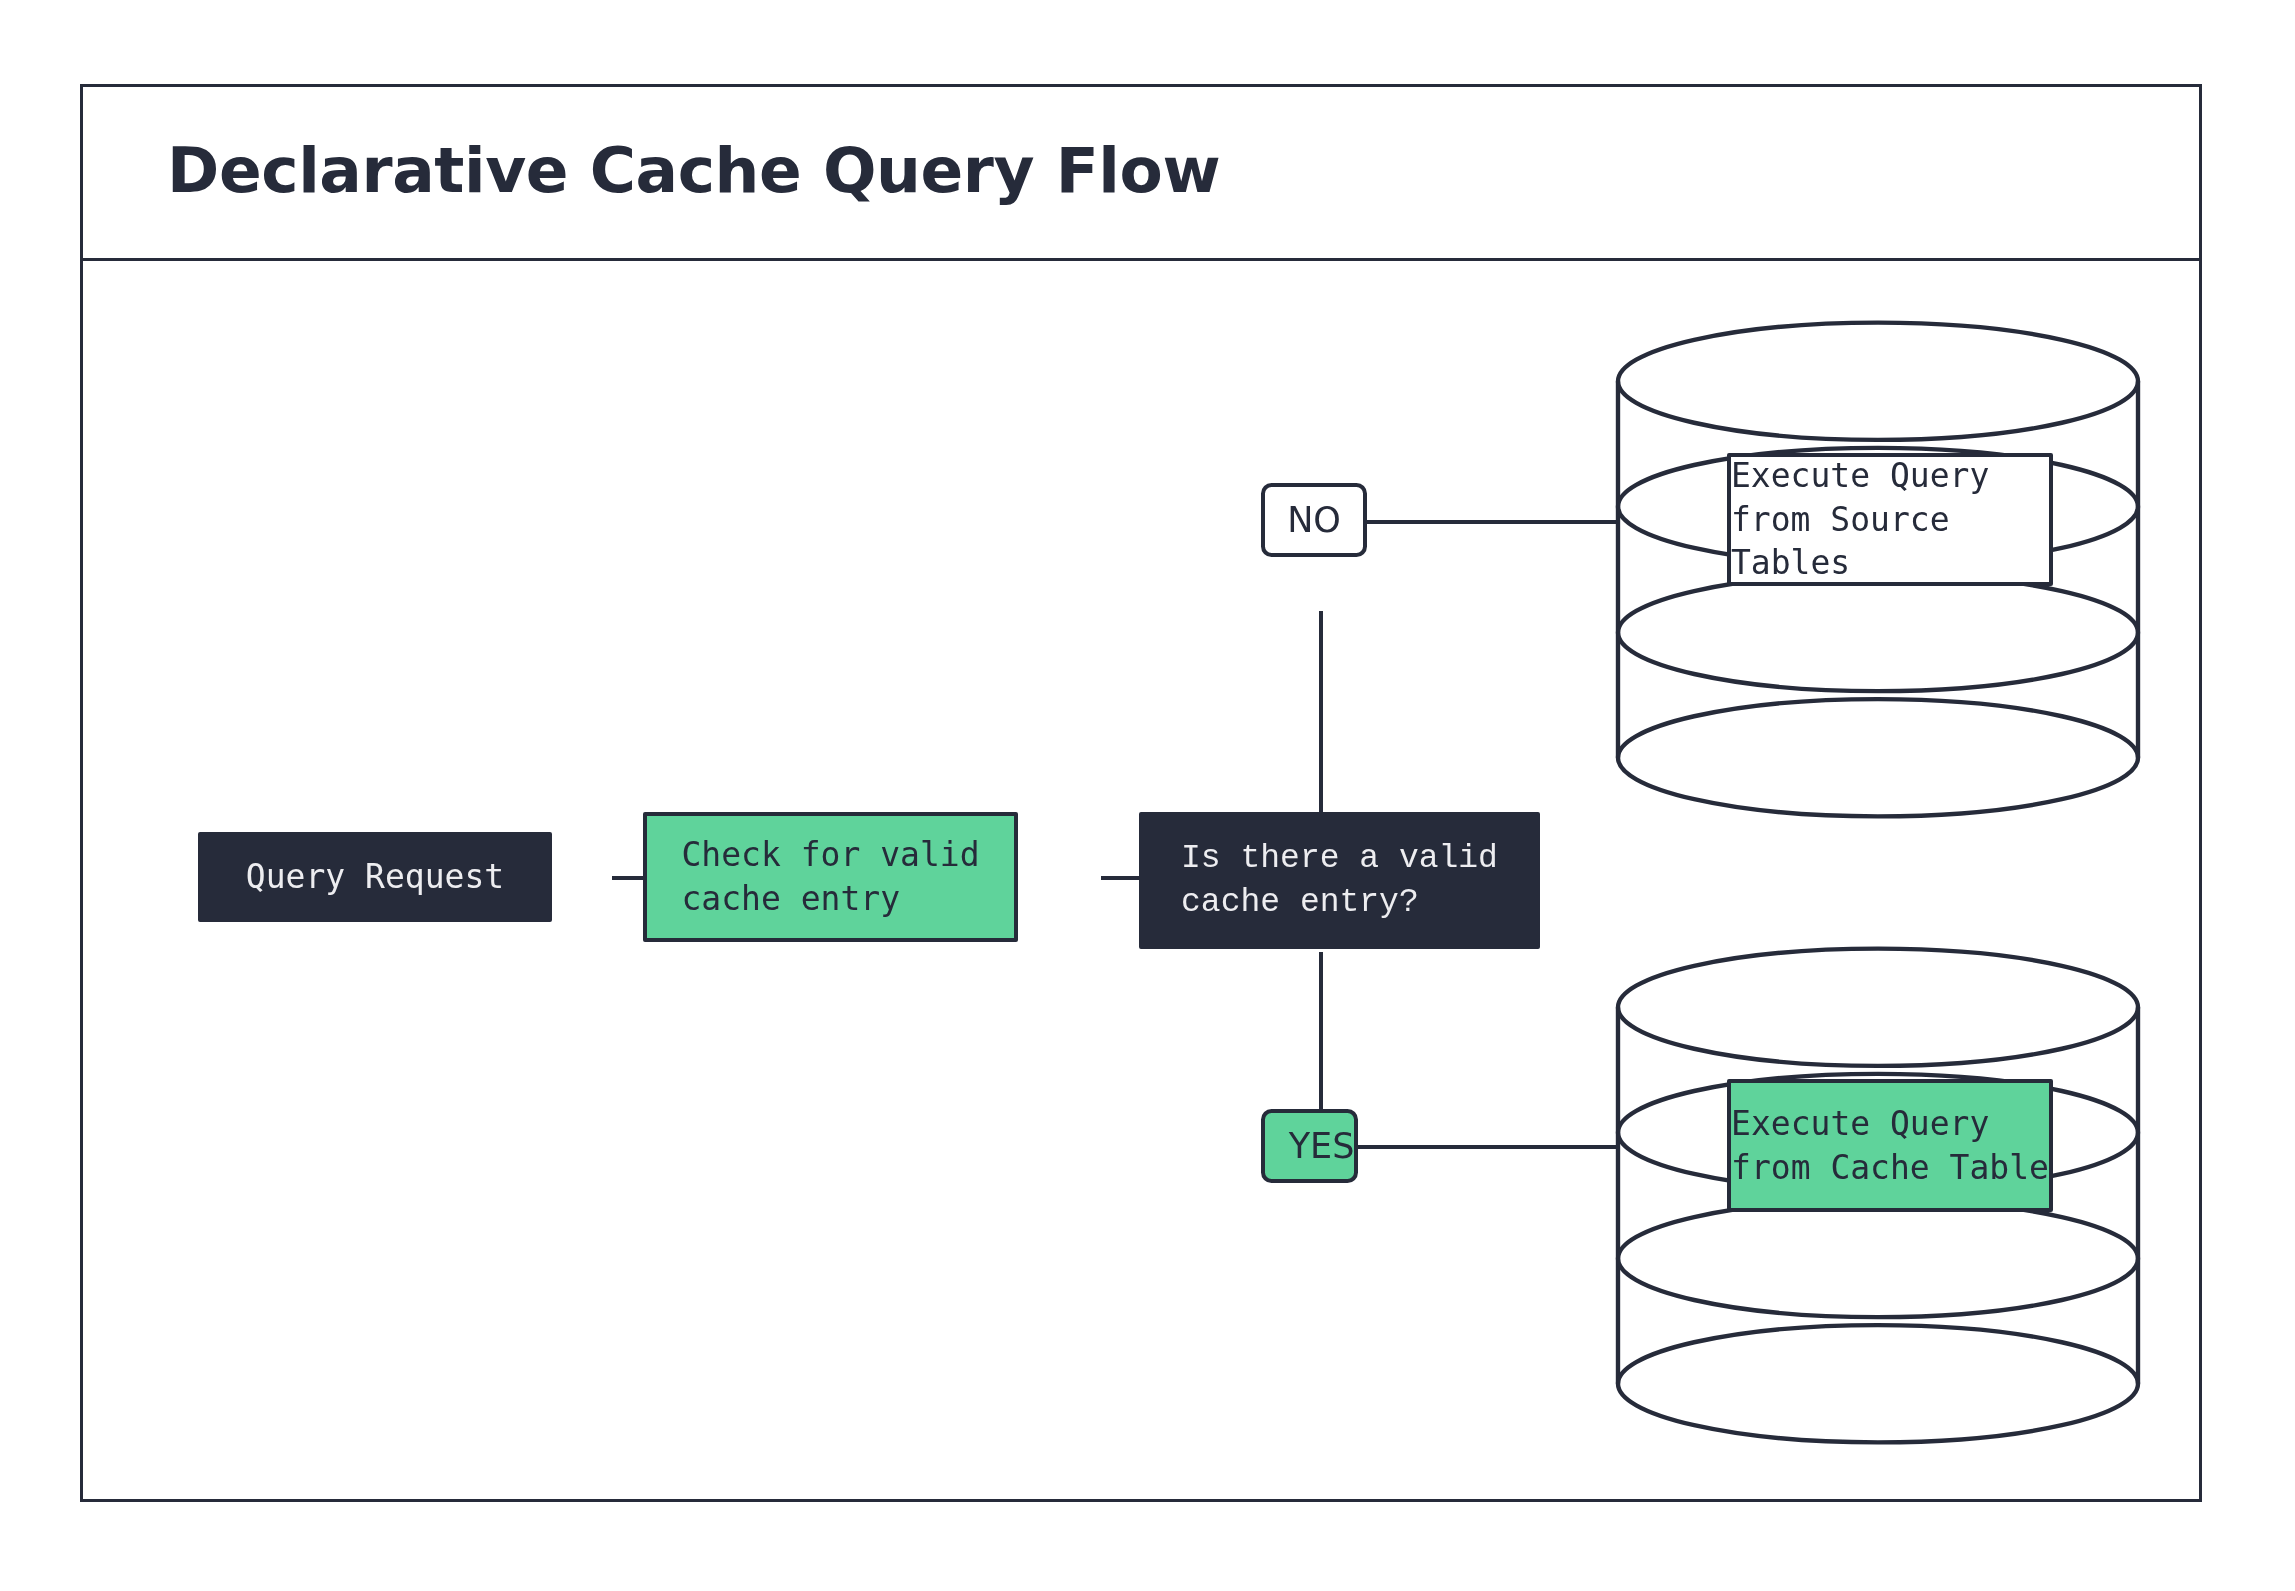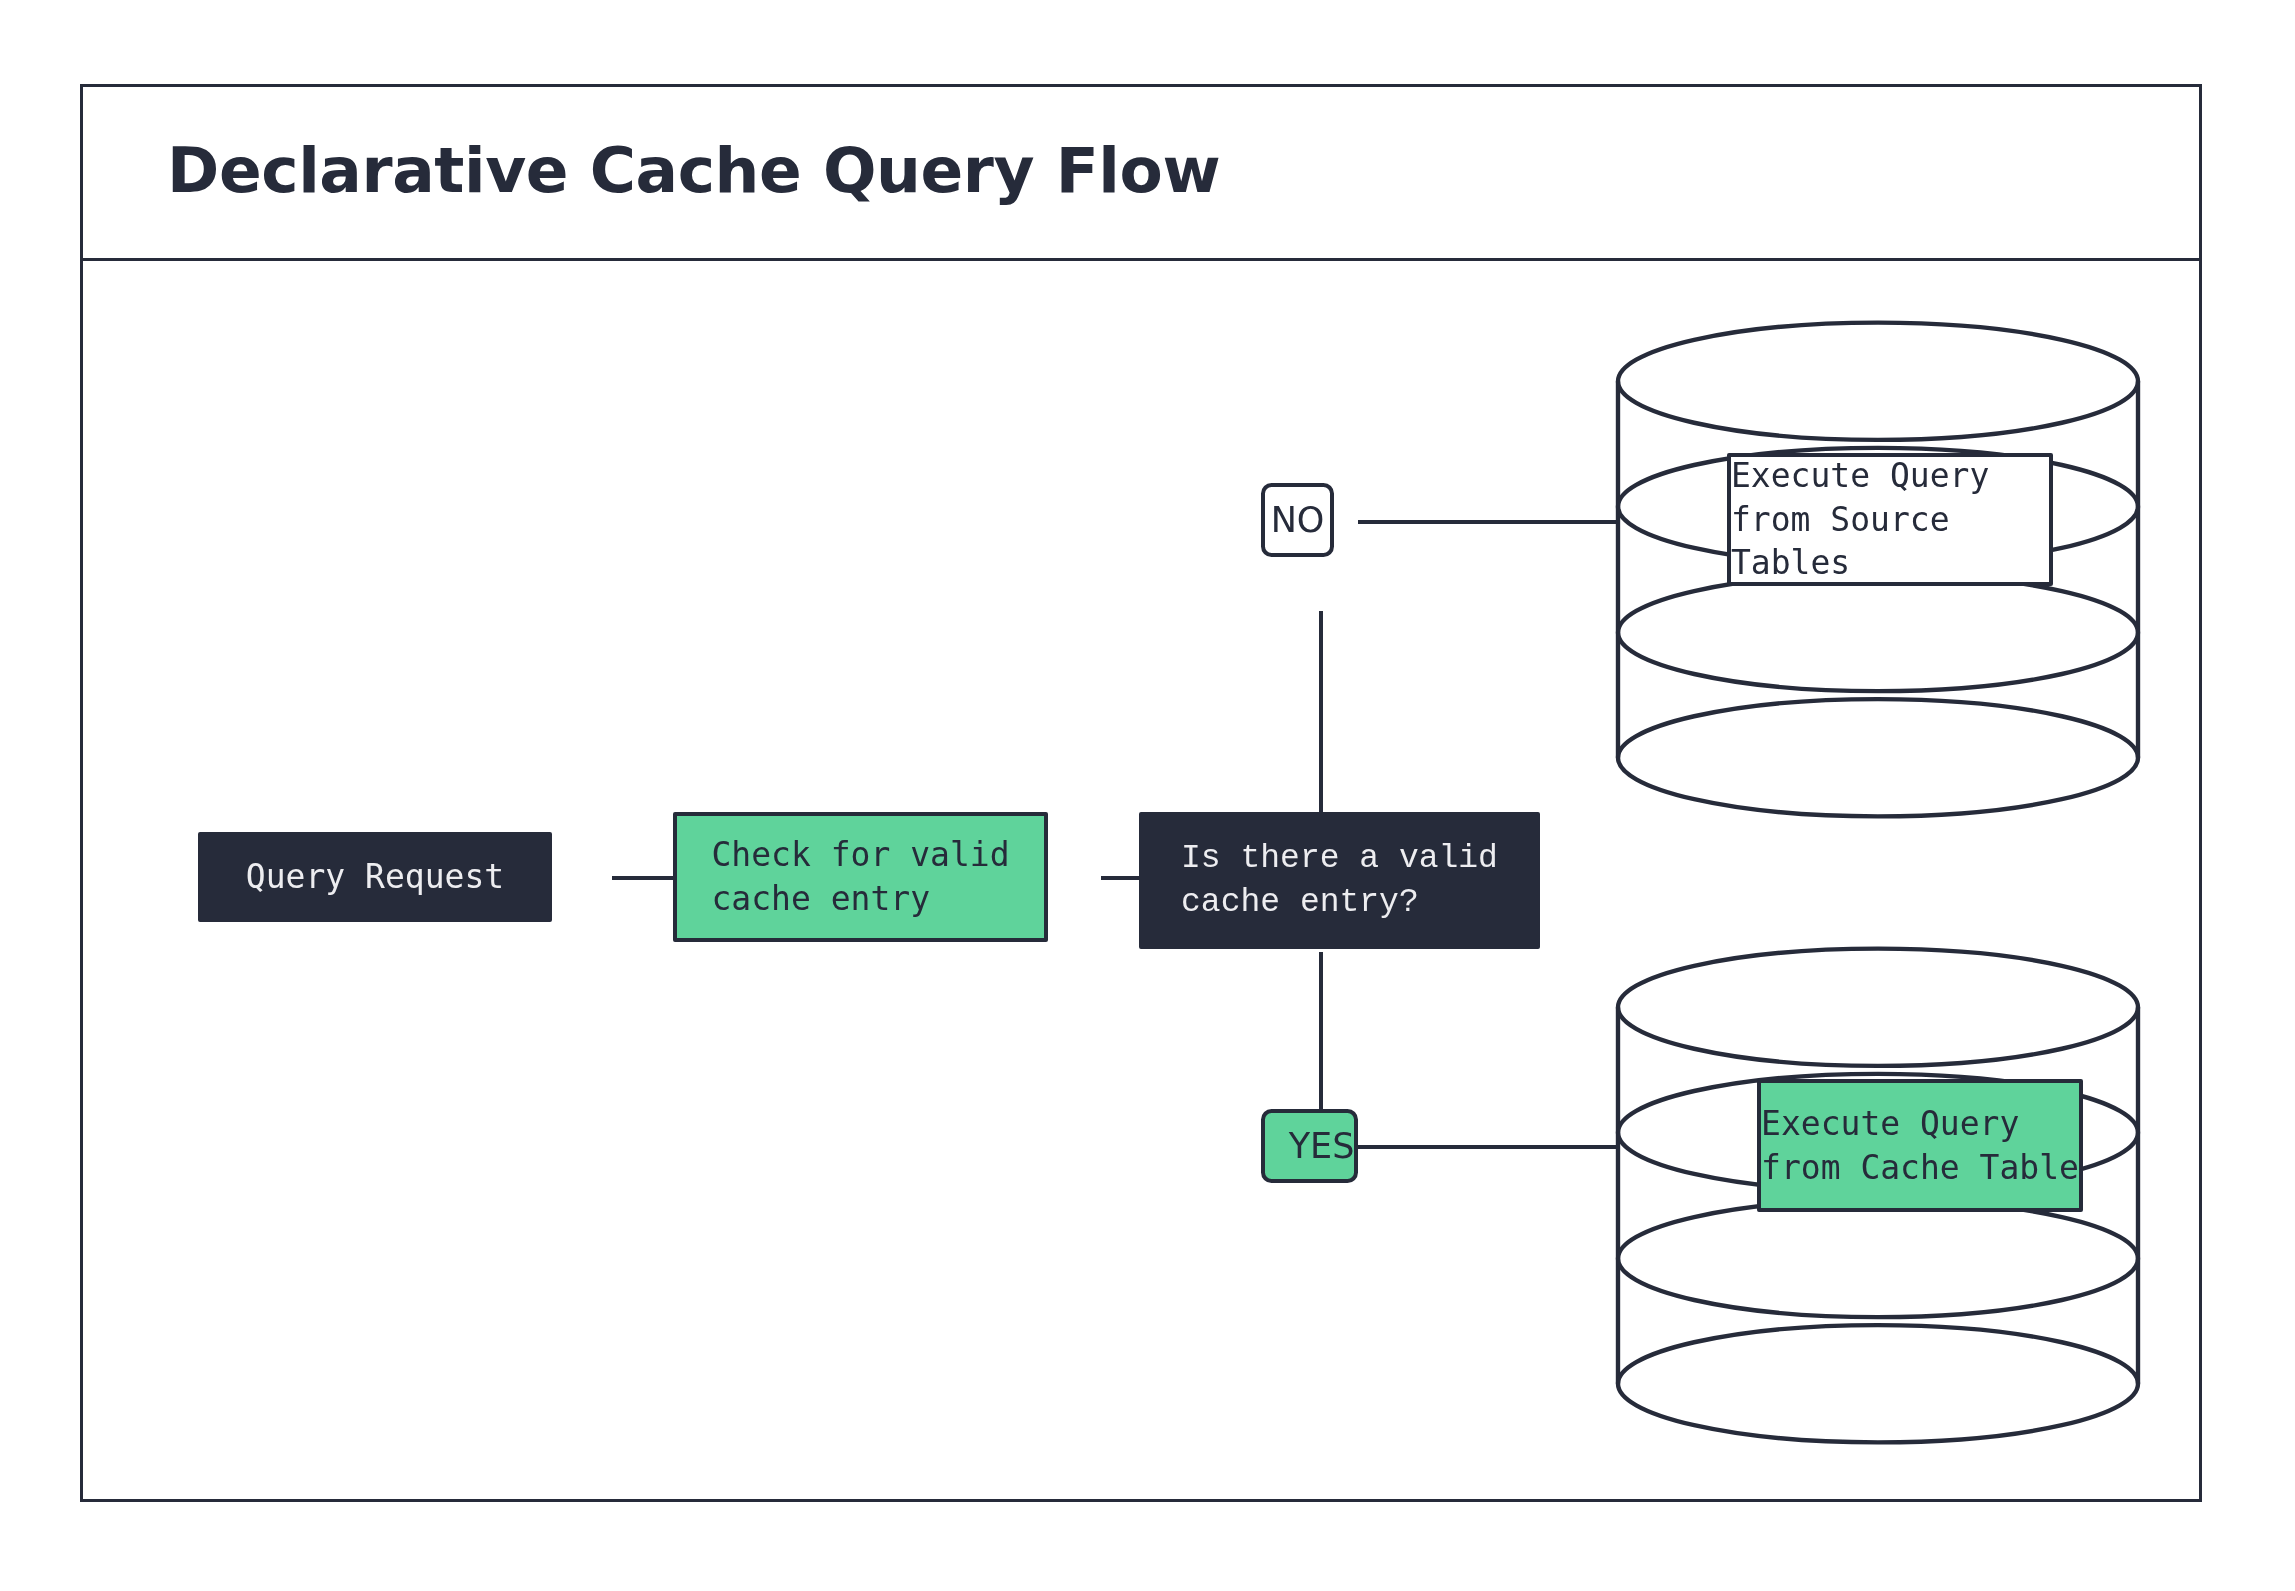--- a/index.html
+++ b/index.html
@@ -75,21 +75,20 @@
   .node.dark {
     background: #262B3A;
     border-color: #262B3A;
     color: #EDEDF0;
     margin-left: 24px;
   }
   .node.green {
     background: #5FD39B;
     border-color: #262B3A;
     color: #262B3A;
-    margin-left: 30px;
   }
   .node.white {
     background: #ffffff;
     border-color: #262B3A;
     color: #262B3A;
   }
 
   
   .branch-label {
     position: absolute;
@@ -182,21 +181,21 @@
         <line class="cyl-stroke" x1="597" y1="70" x2="597" y2="500"></line>
         <ellipse class="cyl-stroke" cx="300" cy="70" rx="297" ry="67"></ellipse>
         <ellipse class="cyl-stroke" cx="300" cy="213" rx="297" ry="67"></ellipse>
         <ellipse class="cyl-stroke" cx="300" cy="357" rx="297" ry="67"></ellipse>
         <ellipse class="cyl-stroke" cx="300" cy="500" rx="297" ry="67"></ellipse>
       </svg>
     </div>
     <div class="node green" style="left:1644px; top:992px; width:326px; height:133px;">Execute Query
 from Cache Table</div>
 
-    <div class="branch-label white" style="left:1178px; top:396px; width:73px; height:74px;">NO</div>
+    <div class="branch-label white" style="left:1178px; top:396px; width:106px; height:74px;">NO</div>
 
     <div class="branch-label green" style="left:1178px; top:1022px; width:97px; height:74px;padding-left:24px;">YES</div>
 
     <div class="node dark" style="left:91px; top:745px; width:354px; height:90px;">Query Request</div>
 
     <div class="node green" style="left:560px; top:725px; width:375px; height:130px;">Check for valid
 cache entry</div>
 
     <div class="node dark" style="left:1032px; top:725px; width:401px; height:137px;font-family:Liberation Mono, monospace;">Is there a valid
 cache entry?</div>

